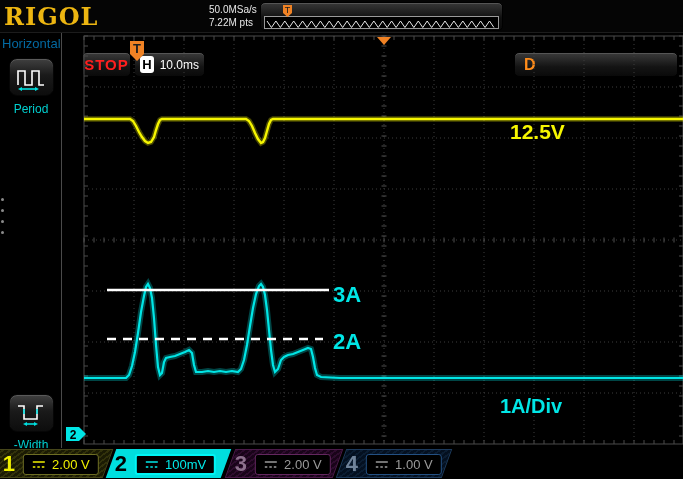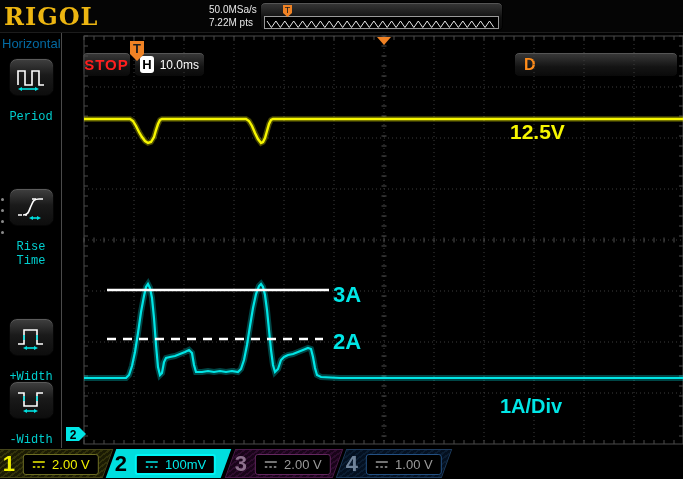--- a/index.html
+++ b/index.html
@@ -34,21 +34,21 @@
 
   
   .sidebar { position:absolute; left:0; top:33px; width:62px; height:415px;
              background:#000; border-right:1px solid #4a4a4a; }
   .menu-title { position:absolute; left:2px; top:3px; color:#0369a1; font-size:13px; }
   .menu-item { position:absolute; left:0; width:62px; text-align:center; }
   .menu-btn { position:relative; margin:0 auto; width:45px; height:38px; border-radius:8px;
               background:linear-gradient(#404040,#1a1a1a 45%,#0d0d0d);
               border:1px solid #060606; box-shadow:inset 0 1px 0 #5a5a5a;
               display:flex; align-items:center; justify-content:center; cursor:pointer; }
-  .menu-label { margin-top:14px; color:#00cfcf; font-size:12px;font-family:Liberation Mono, monospace; }
+  .menu-label { margin-top:6px; color:#00cfcf; font-size:12px; }
   .page-dots { position:absolute; left:1px; top:165px; }
   .page-dots span { display:block; width:3px; height:3px; border-radius:50%;
                     background:#8a8a8a; margin-bottom:8px; }
 
   
   #scope { position:absolute; left:62px; top:33px; }
   #scope text { font-family:"Liberation Sans", sans-serif; font-weight:bold; }
 
   
   .bottombar { position:absolute; left:0; top:448px; width:683px; height:31px;
@@ -126,48 +126,24 @@
         <svg width="32" height="27">
           <path d="M3 21 L3 7 L10 7 L10 21 L17 21 L17 7 L24 7 L24 21 L29 21" stroke="#fff" fill="none" stroke-width="1.6"></path>
           <line x1="5" y1="25" x2="22" y2="25" stroke="#00e0e0" stroke-width="1.6"></line>
           <path d="M3 25 L7 23 L7 27 Z M24 25 L20 23 L20 27 Z" fill="#00e0e0"></path>
         </svg>
       </div>
       <div class="menu-label">Period</div>
     </div>
 
 
-    <div class="menu-item" style="top:155px">
-      <div class="menu-btn">
-        <svg width="32" height="27">
-          <path d="M8 21 C14 21 14 16 16 12 C18 8 18 5 24 5" stroke="#fff" fill="none" stroke-width="1.6"></path>
-          <line x1="17" y1="5" x2="28" y2="5" stroke="#fff" stroke-width="1.4" stroke-dasharray="4 3"></line>
-          <line x1="3" y1="21" x2="12" y2="21" stroke="#fff" stroke-width="1.4" stroke-dasharray="4 3"></line>
-          <line x1="16" y1="24" x2="24" y2="24" stroke="#00e0e0" stroke-width="1.6"></line>
-          <path d="M14 24 L18 22 L18 26 Z M26 24 L22 22 L22 26 Z" fill="#00e0e0"></path>
-        </svg>
-      </div>
-      <div class="menu-label">Rise Time</div>
-    </div>
-
-
-    <div class="menu-item" style="top:285px">
-      <div class="menu-btn">
-        <svg width="32" height="27">
-          <path d="M3 20 L9 20 L9 6 L22 6 L22 20 L28 20" stroke="#fff" fill="none" stroke-width="1.6"></path>
-          <line x1="9" y1="11" x2="9" y2="16" stroke="#00e0e0" stroke-width="1.6"></line>
-          <line x1="22" y1="11" x2="22" y2="16" stroke="#00e0e0" stroke-width="1.6"></line>
-          <line x1="11" y1="24" x2="20" y2="24" stroke="#00e0e0" stroke-width="1.6"></line>
-          <path d="M8 24 L12 22 L12 26 Z M23 24 L19 22 L19 26 Z" fill="#00e0e0"></path>
-        </svg>
-      </div>
-      <div class="menu-label">+Width</div>
-    </div>
-
-    <div class="menu-item" style="top:348px">
+
+
+
+    <div class="menu-item" style="top:361px">
       <div class="menu-btn">
         <svg width="32" height="27">
           <path d="M3 6 L9 6 L9 19 L22 19 L22 6 L28 6" stroke="#fff" fill="none" stroke-width="1.6"></path>
           <line x1="9" y1="9" x2="9" y2="14" stroke="#00e0e0" stroke-width="1.6"></line>
           <line x1="22" y1="9" x2="22" y2="14" stroke="#00e0e0" stroke-width="1.6"></line>
           <line x1="11" y1="24" x2="20" y2="24" stroke="#00e0e0" stroke-width="1.6"></line>
           <path d="M8 24 L12 22 L12 26 Z M23 24 L19 22 L19 26 Z" fill="#00e0e0"></path>
         </svg>
       </div>
       <div class="menu-label">-Width</div>

